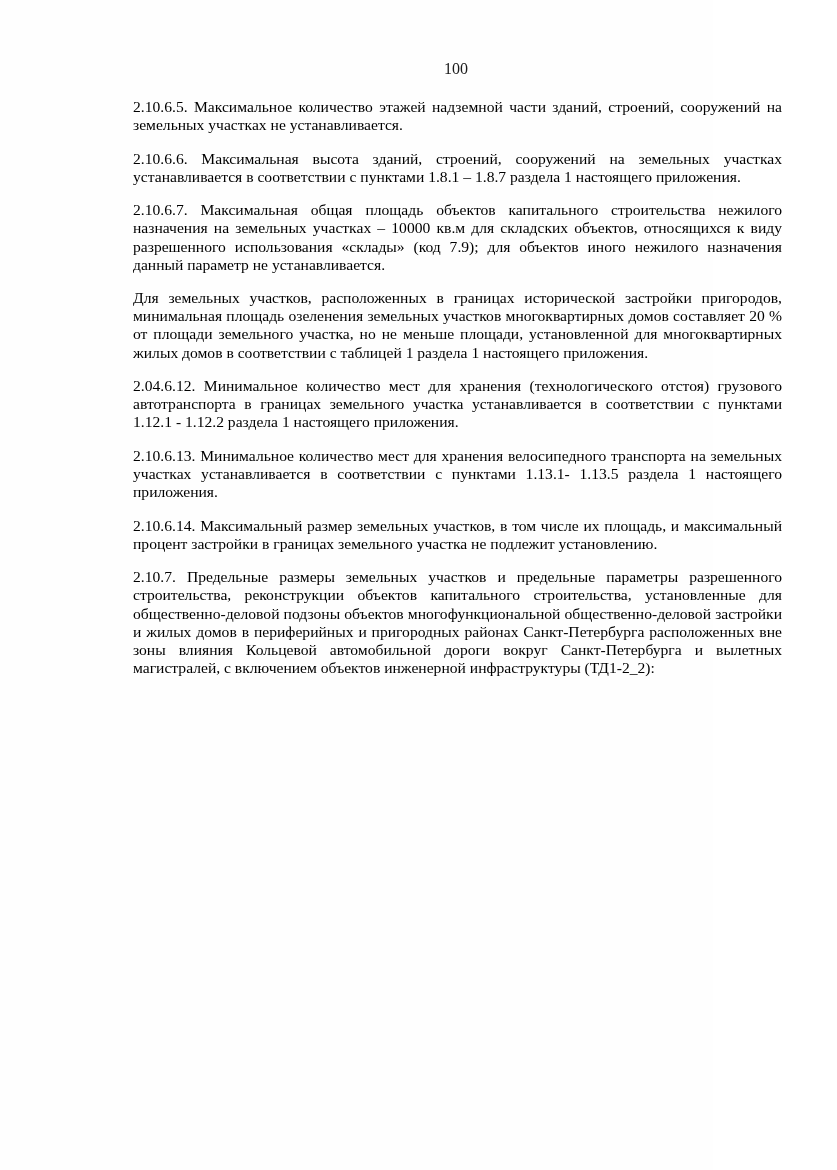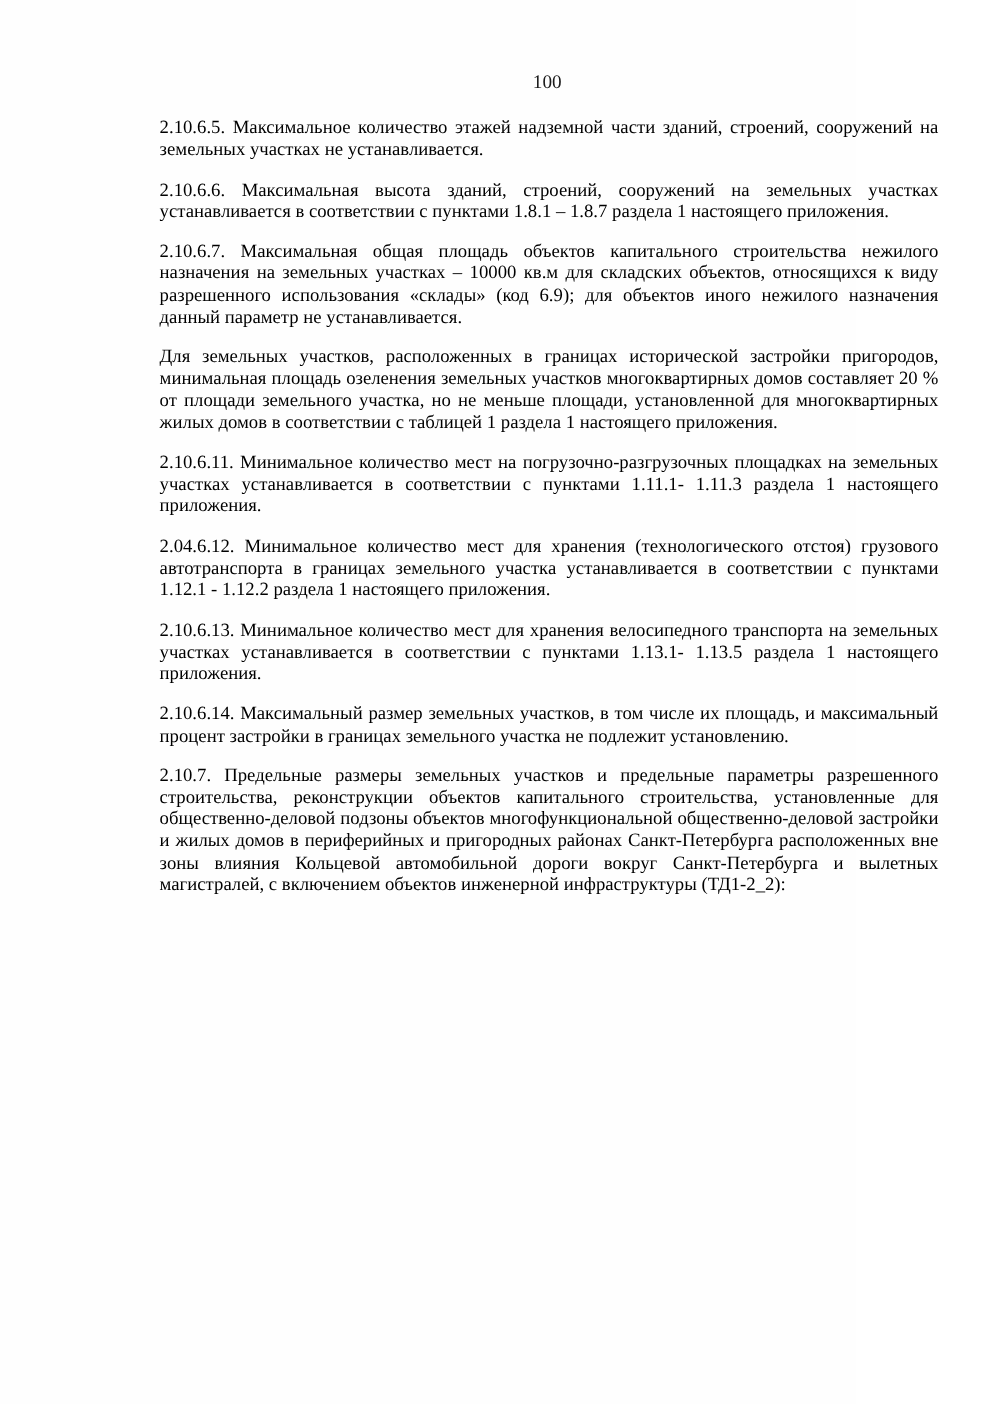--- a/index.html
+++ b/index.html
@@ -42,21 +42,20 @@
     }
   </style>
 </head>
 <body>
 
 <div class="page">
   <div class="page-number">100</div>
   <div class="content">
     <p class="para">2.10.6.5. Максимальное количество этажей надземной части зданий, строений, сооружений на земельных участках не устанавливается.</p>
     <p class="para">2.10.6.6. Максимальная высота зданий, строений, сооружений на земельных участках устанавливается в соответствии с пунктами 1.8.1 – 1.8.7 раздела 1 настоящего приложения.</p>
-    <p class="para">2.10.6.7. Максимальная общая площадь объектов капитального строительства нежилого назначения на земельных участках – 10000 кв.м для складских объектов, относящихся к виду разрешенного использования «склады» (код 6.9); для объектов иного нежилого назначения данный параметр не устанавливается.</p>
+    <p class="para">2.10.6.7. Максимальная общая площадь объектов капитального строительства нежилого назначения на земельных участках – 10000 кв.м для складских объектов, относящихся к виду разрешенного использования «склады» (код 7.9); для объектов иного нежилого назначения данный параметр не устанавливается.</p>
     <p class="para">Для земельных участков, расположенных в границах исторической застройки пригородов, минимальная площадь озеленения земельных участков многоквартирных домов составляет 20 % от площади земельного участка, но не меньше площади, установленной для многоквартирных жилых домов в соответствии с таблицей 1 раздела 1 настоящего приложения.</p>
-    <p class="para">2.10.6.11. Минимальное количество мест на погрузочно-разгрузочных площадках на земельных участках устанавливается в соответствии с пунктами 1.11.1- 1.11.3 раздела 1 настоящего приложения.</p>
     <p class="para">2.04.6.12. Минимальное количество мест для хранения (технологического отстоя) грузового автотранспорта в границах земельного участка устанавливается в соответствии с пунктами 1.12.1 - 1.12.2 раздела 1 настоящего приложения.</p>
     <p class="para">2.10.6.13. Минимальное количество мест для хранения велосипедного транспорта на земельных участках устанавливается в соответствии с пунктами 1.13.1- 1.13.5 раздела 1 настоящего приложения.</p>
     <p class="para">2.10.6.14. Максимальный размер земельных участков, в том числе их площадь, и максимальный процент застройки в границах земельного участка не подлежит установлению.</p>
     <p class="para">2.10.7. Предельные размеры земельных участков и предельные параметры разрешенного строительства, реконструкции объектов капитального строительства, установленные для общественно-деловой подзоны объектов многофункциональной общественно-деловой застройки и жилых домов в периферийных и пригородных районах Санкт-Петербурга расположенных вне зоны влияния Кольцевой автомобильной дороги вокруг Санкт-Петербурга и вылетных магистралей, с включением объектов инженерной инфраструктуры (ТД1-2_2):</p>
   </div>
 </div>
 
 </body></html>

